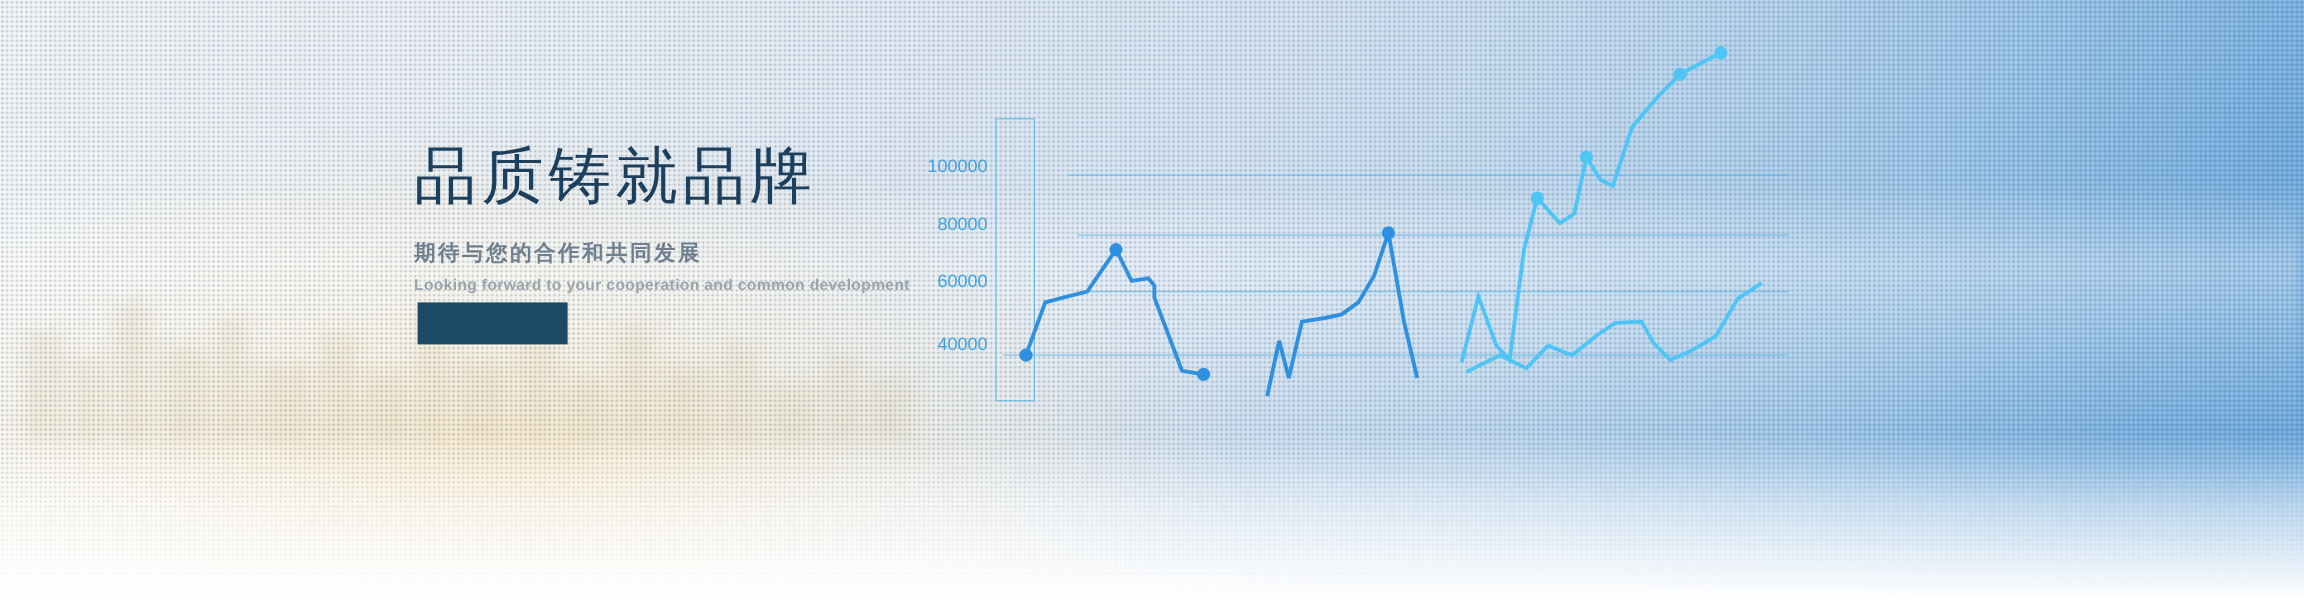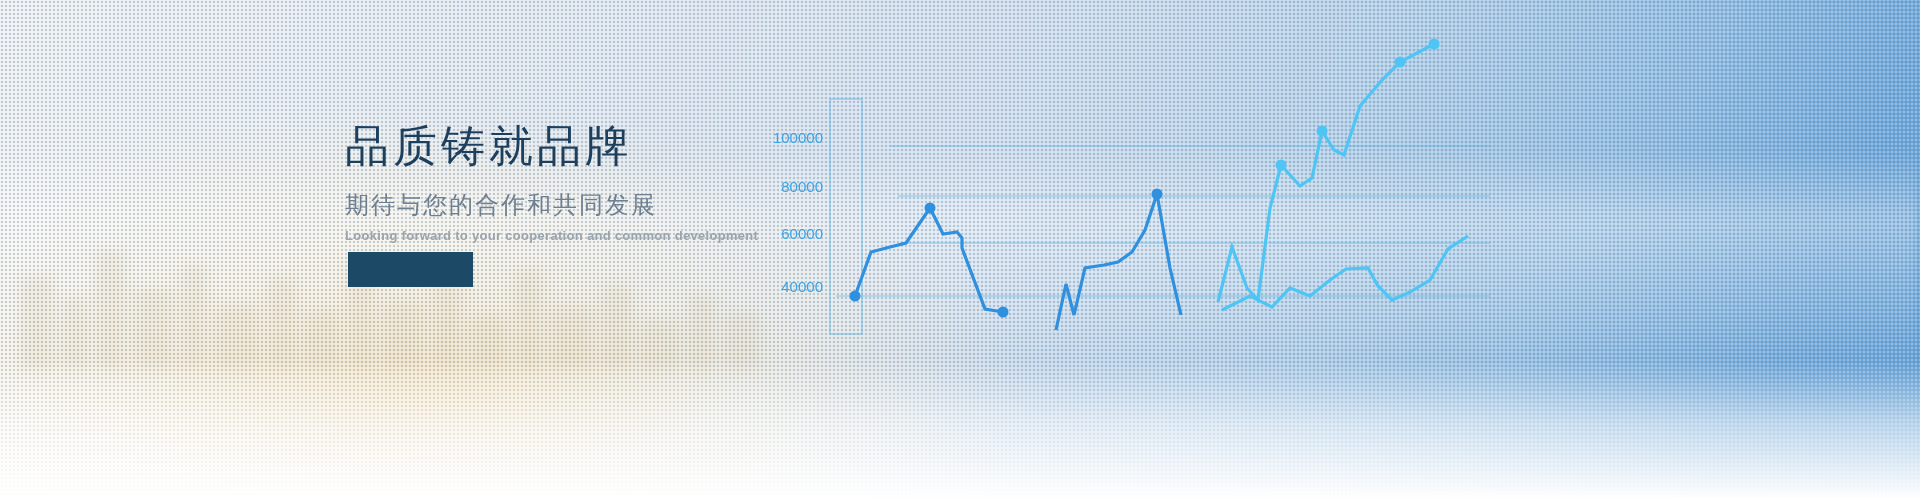--- a/index.html
+++ b/index.html
@@ -37,26 +37,26 @@
     filter:blur(6px);
   }
   .skyline{
     position:absolute;left:0;top:180px;width:780px;height:190px;z-index:1;pointer-events:none;
     opacity:0.55;filter:blur(7px);
   }
 
   
   #copy{position:absolute;left:345px;top:118px;z-index:5;}
   .headline{
-    font-size:44px;letter-spacing:4px;color:#1d3f5e;line-height:1.25;
-    font-weight:400;white-space:nowrap;
+    font-size:52px;letter-spacing:4px;color:#1d3f5e;line-height:1.25;
+    font-weight:400;white-space:nowrap;font-family:Liberation Mono, monospace;
   }
   .subhead{
-    margin-top:16px;font-size:24px;letter-spacing:2px;color:#6e7f90;
-    font-weight:400;white-space:nowrap;
+    margin-top:16px;font-size:18px;letter-spacing:2px;color:#6e7f90;
+    font-weight:700;white-space:nowrap;
   }
   .eng{
     margin-top:7px;font-size:13px;letter-spacing:0.3px;color:#9aa4ad;
     font-weight:700;white-space:nowrap;
   }
   #cta{
     position:absolute;left:348px;top:252px;width:125px;height:35px;
     background:#1c4965;z-index:5;border:0;padding:0;cursor:pointer;
     color:#ffffff;font-size:13px;letter-spacing:2px;
   }

